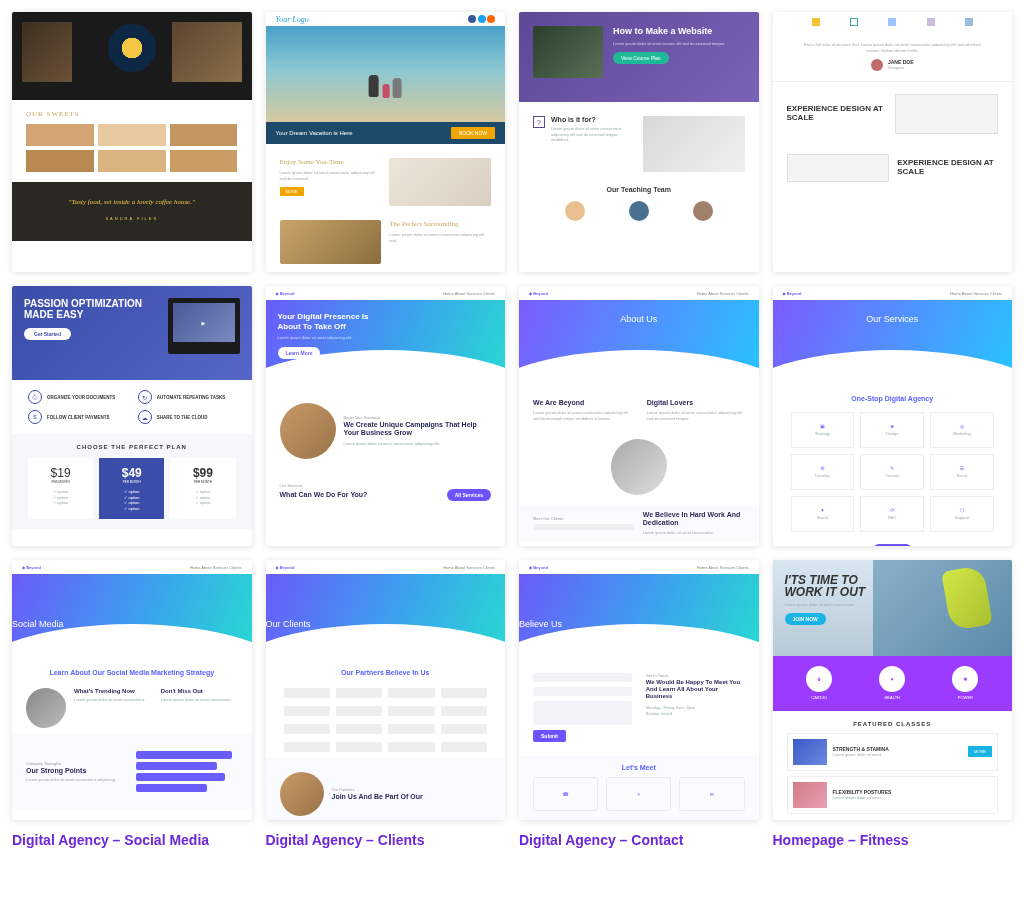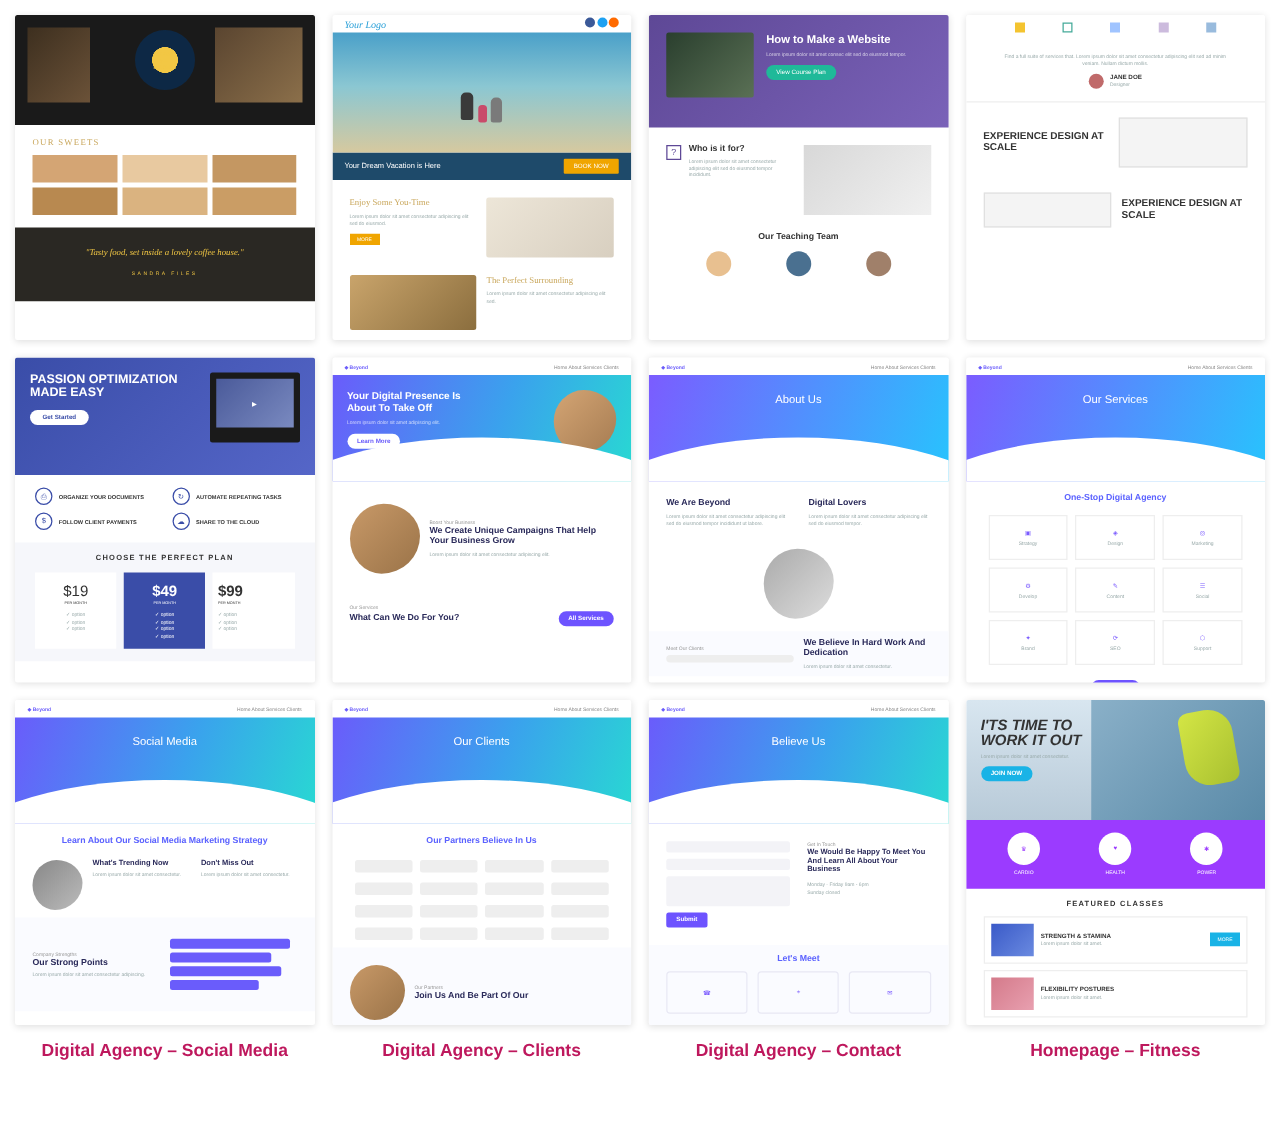--- a/index.html
+++ b/index.html
@@ -1,24 +1,24 @@
 <!DOCTYPE html>
 <html><head>
 <meta charset="utf-8">
 <style>
 * { margin: 0; padding: 0; box-sizing: border-box; }
 body { font-family: -apple-system, BlinkMacSystemFont, "Segoe UI", Arial, sans-serif; background: #fff; padding: 12px; }
 .gallery { display: grid; grid-template-columns: repeat(4, 1fr); gap: 14px; width: 1000px; margin: 0 auto; }
 .card { background: #fff; box-shadow: 0 1px 6px rgba(0,0,0,0.12); border-radius: 2px; height: 260px; overflow: hidden; position: relative; font-size: 5px; color:#333; cursor:pointer; }
-.caption { text-align: center; font-size: 14px; font-weight: 600; color: #be185d; padding-top: 12px; }
+.caption { text-align: left; font-size: 14px; font-weight: 600; color: #6d28d9; padding-top: 12px; }
 
 
 .wave-hero { height: 85px; position:relative; overflow:hidden; }
 .wave-hero::after { content:""; position:absolute; left:-20%; right:-20%; bottom:-45px; height:80px; background:#fff; border-radius:50%/60px 60px 0 0; }
-.grad-bp { background: linear-gradient(110deg,#6a5cfb 0%, #3aa2ed 55%, #28d9d2 100%); }
+.grad-bp { background: linear-gradient(110deg,#6a5cfb 0%, #3aa2ed 55%, #28d9d2 100%); flex-direction: column; }
 .grad-bp2 { background: linear-gradient(110deg,#7b5cff 0%, #27c4fd 100%); }
 .section-title { text-align:center; color:#5b62ff; font-size:7px; padding:10px 0 6px; font-weight:600;}
 .tiny { font-size:4px; line-height:1.4; color:#9aa; }
 .blob { border-radius:48% 52% 55% 45% / 50% 46% 54% 50%; }
 .btn { display:inline-block; padding:3px 8px; border-radius:10px; font-size:5px; font-weight:600;}
 .purple-btn { background:#6d53ff; color:#fff;}
 .cols { display:flex; gap:8px; padding:6px 14px;}
 .white {color:#fff;}
 .center{text-align:center;}
 .nav-mini{height:14px;background:#fff;display:flex;align-items:center;justify-content:space-between;padding:0 10px;font-size:4px;color:#888;}
@@ -184,21 +184,21 @@
         <div style="flex:1;background:#fff;padding:8px 4px;text-align:center;">
           <div style="font-size:12px;font-weight:400;">$19</div>
           <div style="font-size:3px;">PER MONTH</div>
           <div class="tiny" style="margin-top:5px;">✓ option<br>✓ option<br>✓ option</div>
         </div>
         <div style="flex:1;background:#3a4da8;color:#fff;padding:8px 4px;text-align:center;">
           <div style="font-size:12px;font-weight:800;">$49</div>
           <div style="font-size:3px;">PER MONTH</div>
           <div class="tiny white" style="margin-top:5px;">✓ option<br>✓ option<br>✓ option<br>✓ option</div>
         </div>
-        <div style="flex:1;background:#fff;padding:8px 4px;">
+        <div style="flex:1;background:#fff;padding:8px 4px;text-align:center;">
           <div style="font-size:12px;font-weight:800;">$99</div>
           <div style="font-size:3px;">PER MONTH</div>
           <div class="tiny" style="margin-top:5px;">✓ option<br>✓ option<br>✓ option</div>
         </div>
       </div>
     </div>
   </div>
 
   <div class="card">
     <div class="nav-mini">

